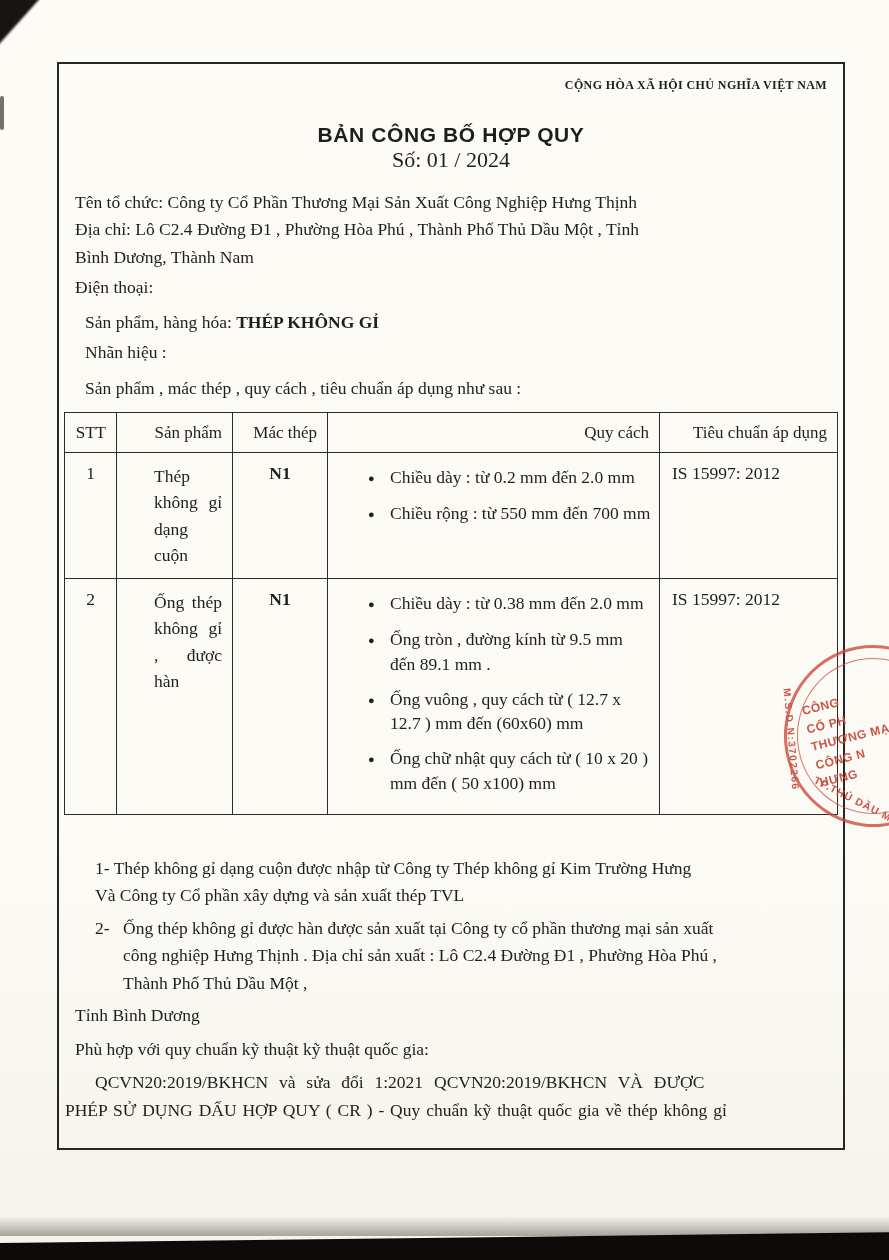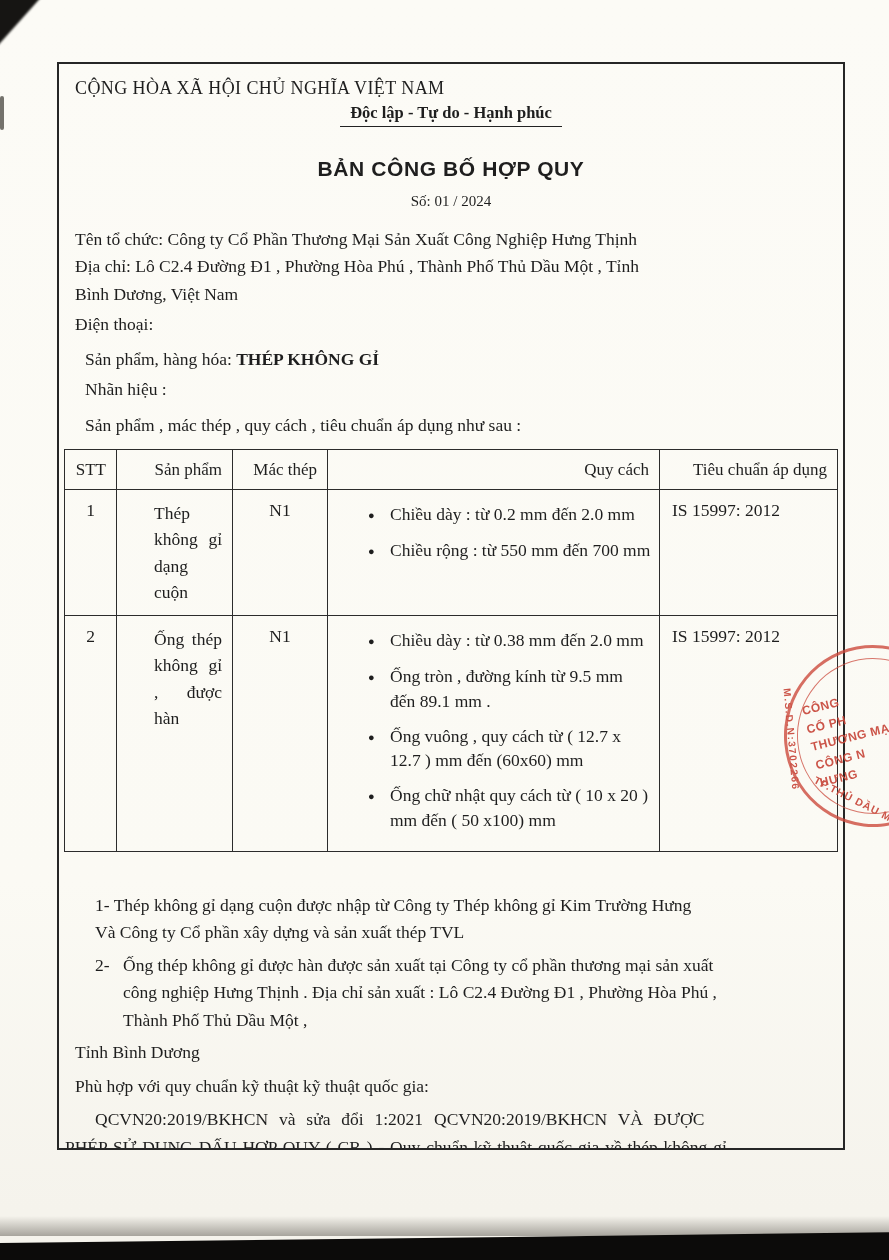--- a/index.html
+++ b/index.html
@@ -34,33 +34,33 @@
   }
 
   
   .border-box{
     position:absolute; left:57px; top:62px; width:788px; height:1088px;
     border:2px solid #262626;
     padding:14px 16px 0 16px;
     overflow:hidden;
   }
 
-  .nat-title{ text-align:left; font-weight:normal; font-size:18px; letter-spacing:.4px; }
+  .nat-title{ text-align:right; font-weight:bold; font-size:12px; letter-spacing:.4px; }
   .motto-wrap{ text-align:center; margin-top:3px; }
   .motto{
     display:inline-block; font-weight:bold; font-size:16.5px;
     border-bottom:1.6px solid #222; padding:1px 10px 3px 10px;
   }
 
   .doc-title{
     text-align:center; margin-top:30px;
     font-family:"Liberation Sans", sans-serif; font-weight:bold;
     font-size:21px; letter-spacing:.6px;
   }
-  .doc-number{ text-align:center; font-size:15px; margin-top:12px; }
+  .doc-number{ text-align:center; font-size:22px; margin-top:0; }
 
   .p{ font-size:17.5px; line-height:1.56; }
   .p-org{ margin-top:16px; }
   .p-phone{ margin-top:3px; }
   .p-product{ margin-top:8px; padding-left:10px; }
   .p-product b{ font-weight:bold; }
   .p-brand{ margin-top:3px; padding-left:10px; }
   .p-lead{ margin-top:8px; padding-left:10px; }
 
   
@@ -69,21 +69,21 @@
     margin:10px -11px 0 -11px;
     font-size:17.5px;
   }
   table.spec th, table.spec td{ border:1.6px solid #2c2c2c; }
   table.spec th{
     font-weight:normal; height:40px; text-align:right;
     padding:4px 10px; vertical-align:middle; font-size:17px;
   }
   th.c-stt, td.c-stt{ width:52px; text-align:center; }
   th.c-sp , td.c-sp { width:116px; }
-  th.c-mt , td.c-mt { width:95px; }
+  th.c-mt , td.c-mt { width:95px;font-weight:bold; }
   th.c-qc , td.c-qc { width:332px; }
   td{ vertical-align:top; padding:10px; }
   td.c-sp{ text-align:justify; line-height:1.5;padding-left:37px; }
   td.c-mt{ text-align:center; }
   td.c-tc{ padding-left:12px; }
   td.c-qc{ padding:8px 8px 8px 40px; }
   .qc-item{ display:flex; margin:4px 0 10px 0; line-height:1.42; }
   .bullet{ flex:0 0 22px; padding-top:1px; }
   .bullet::before{ content:"●"; font-size:11px; position:relative; top:-2px; }
   .qc-text{ flex:1; }
@@ -125,30 +125,27 @@
 <body>
 
 <div class="page">
 
   <div class="artifact-tl"></div>
   <div class="edge-mark-left"></div>
 
   <div class="border-box">
 
     <div class="nat-title">CỘNG HÒA XÃ HỘI CHỦ NGHĨA VIỆT NAM</div>
-    <div class="motto-wrap">
-      <span class="motto">Độc lập - Tự do - Hạnh phúc</span>
-    </div>
 
     <h1 class="doc-title">BẢN CÔNG BỐ HỢP QUY</h1>
     <div class="doc-number">Số: 01 / 2024</div>
 
     <p class="p p-org">Tên tổ chức: Công ty Cổ Phần Thương Mại Sản Xuất Công Nghiệp Hưng Thịnh</p>
     <p class="p">Địa chỉ: Lô C2.4 Đường Đ1 , Phường Hòa Phú , Thành Phố Thủ Dầu Một , Tỉnh</p>
-    <p class="p">Bình Dương, Việt Nam</p>
+    <p class="p">Bình Dương, Thành Nam</p>
     <p class="p p-phone">Điện thoại:</p>
     <p class="p p-product"><span>Sản phẩm, hàng hóa: </span><b>THÉP KHÔNG GỈ</b></p>
     <p class="p p-brand">Nhãn hiệu :</p>
     <p class="p p-lead">Sản phẩm , mác thép , quy cách , tiêu chuẩn áp dụng như sau :</p>
 
     <table class="spec">
       <thead>
         <tr>
           <th class="c-stt">STT</th>
           <th class="c-sp">Sản phẩm</th>

